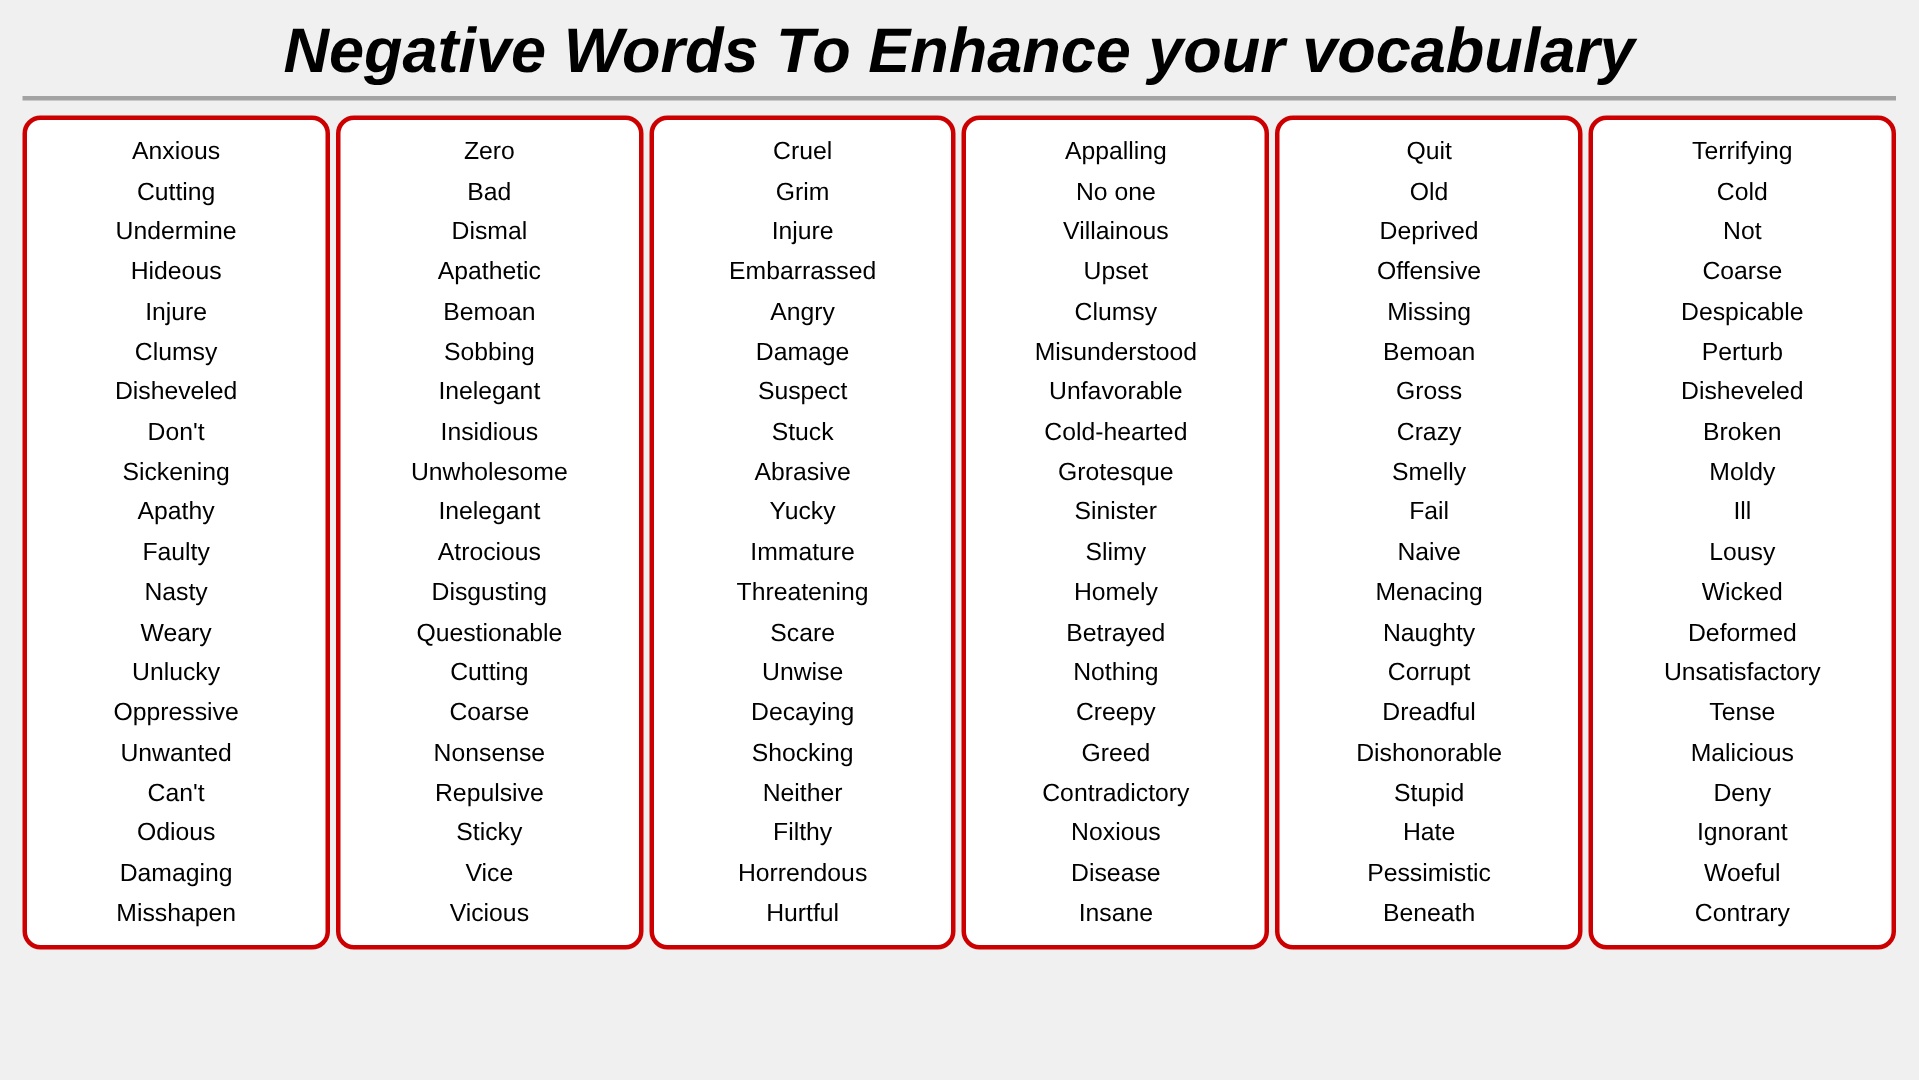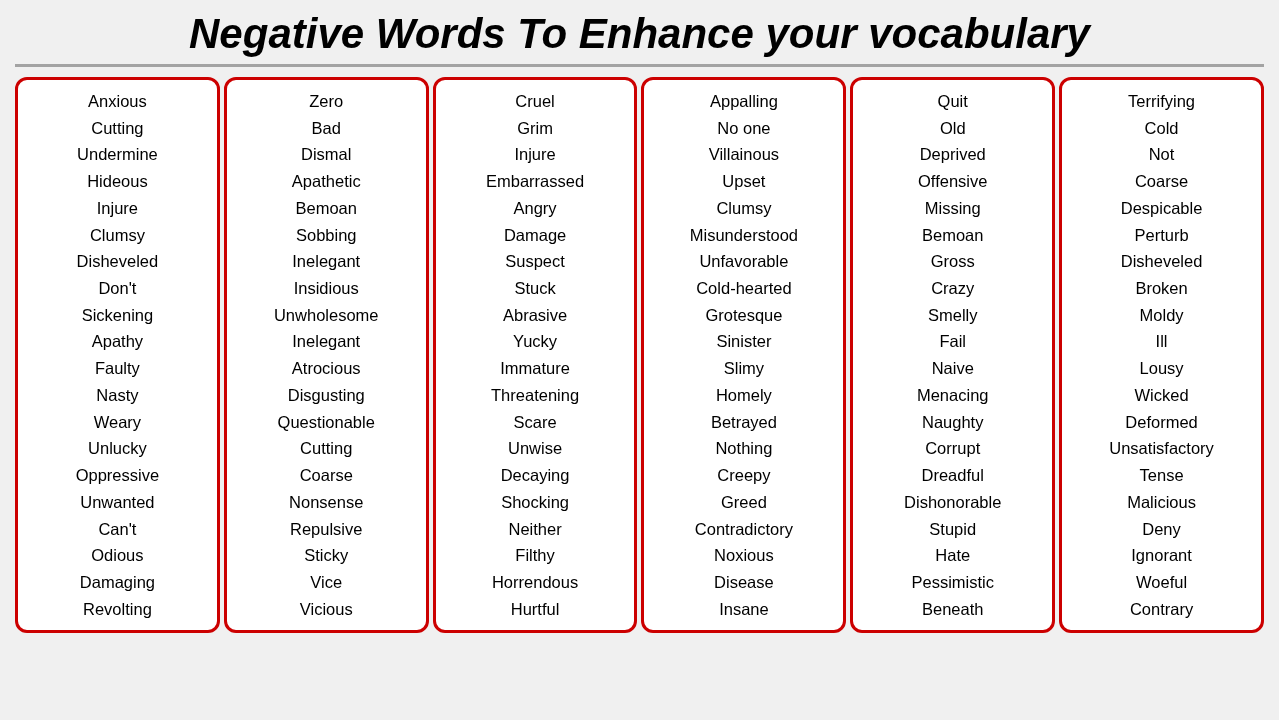--- a/index.html
+++ b/index.html
@@ -67,21 +67,21 @@
         <div class="word-item">Apathy</div>
         <div class="word-item">Faulty</div>
         <div class="word-item">Nasty</div>
         <div class="word-item">Weary</div>
         <div class="word-item">Unlucky</div>
         <div class="word-item">Oppressive</div>
         <div class="word-item">Unwanted</div>
         <div class="word-item">Can't</div>
         <div class="word-item">Odious</div>
         <div class="word-item">Damaging</div>
-        <div class="word-item">Revolting</div>
+        <div class="word-item">Misshapen</div>
       </div>
       <div class="word-column">
         <div class="word-item">Zero</div>
         <div class="word-item">Bad</div>
         <div class="word-item">Dismal</div>
         <div class="word-item">Apathetic</div>
         <div class="word-item">Bemoan</div>
         <div class="word-item">Sobbing</div>
         <div class="word-item">Inelegant</div>
         <div class="word-item">Insidious</div>

